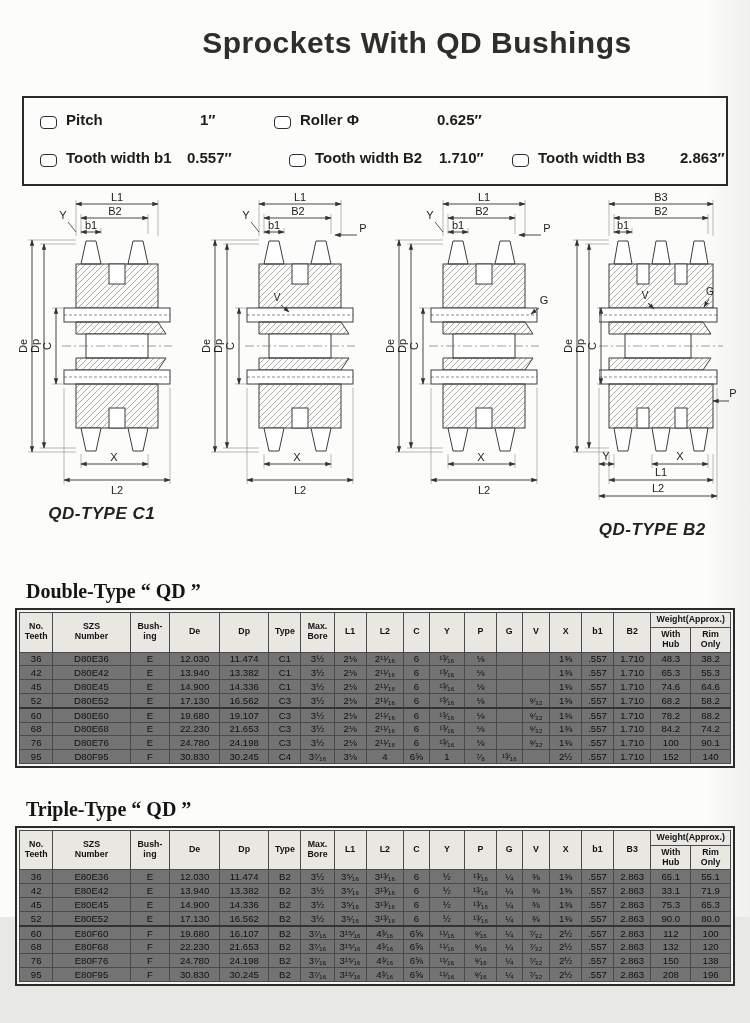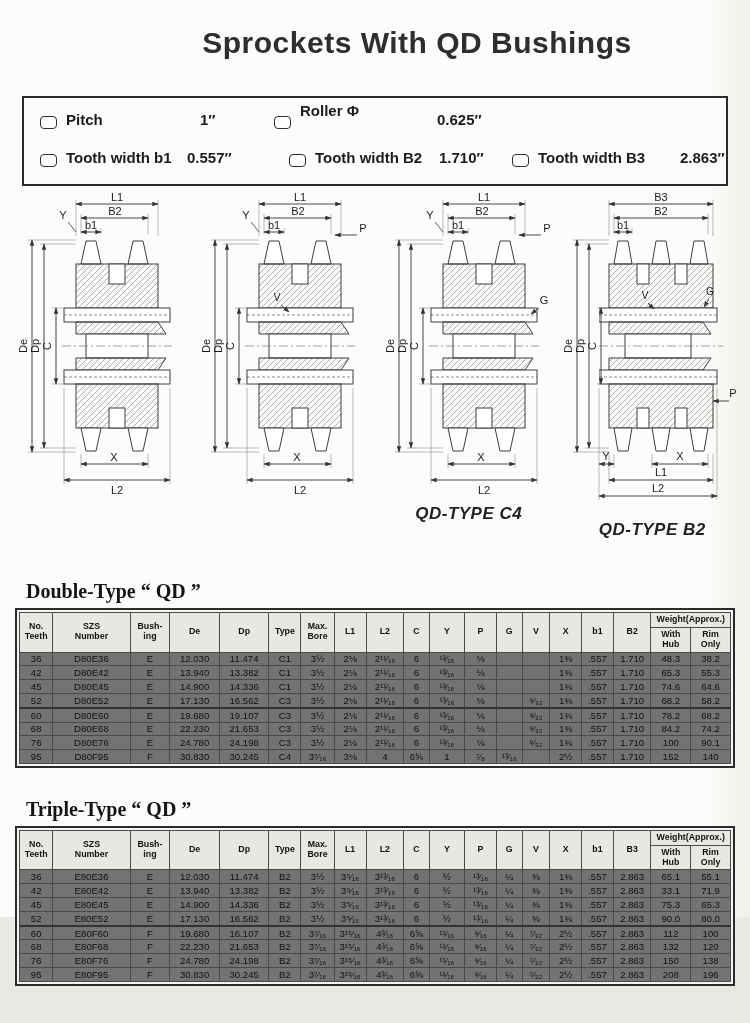--- a/index.html
+++ b/index.html
@@ -35,21 +35,21 @@
 
 <div class="page">
 
   <h1 class="title">Sprockets With QD Bushings</h1>
 
   <div class="spec-box">
     <span class="cb" style="left:16px;top:18px"></span>
     <span class="lab" style="left:42px;top:13px">Pitch</span>
     <span class="val" style="left:176px;top:13px">1″</span>
     <span class="cb" style="left:250px;top:18px"></span>
-    <span class="lab" style="left:276px;top:4px">Roller Φ</span>
+    <span class="lab" style="left:276px;top:13px">Roller Φ</span>
     <span class="val" style="left:413px;top:13px">0.625″</span>
 
     <span class="cb" style="left:16px;top:56px"></span>
     <span class="lab" style="left:42px;top:51px">Tooth width b1</span>
     <span class="val" style="left:163px;top:51px">0.557″</span>
     <span class="cb" style="left:265px;top:56px"></span>
     <span class="lab" style="left:291px;top:51px">Tooth width B2</span>
     <span class="val" style="left:415px;top:51px">1.710″</span>
     <span class="cb" style="left:488px;top:56px"></span>
     <span class="lab" style="left:514px;top:51px">Tooth width B3</span>
@@ -146,20 +146,21 @@
         <text x="103" y="13" text-anchor="middle">L1</text>
         <text x="101" y="27" text-anchor="middle">B2</text>
         <text x="77" y="41" text-anchor="middle">b1</text>
         <text x="49" y="31" text-anchor="middle">Y</text>
         <text x="13" y="158" text-anchor="middle" transform="rotate(-90 13 158)">De</text>
         <text x="25" y="158" text-anchor="middle" transform="rotate(-90 25 158)">Dp</text>
         <text x="37" y="158" text-anchor="middle" transform="rotate(-90 37 158)">C</text>
         <text x="100" y="273" text-anchor="middle">X</text>
         <text x="103" y="306" text-anchor="middle">L2</text>
       </svg>
+      <div class="cap">QD-TYPE C1</div>
     </div>
 
     <div class="diag">
       <svg width="176" height="314" viewBox="0 0 176 314">
         <use href="#bodyD" x="48" y="52"></use>
         <g stroke="#9b9b98" stroke-width="0.7">
           <line x1="62" y1="48" x2="62" y2="12"></line>
             <line x1="144" y1="48" x2="144" y2="12"></line>
           <line x1="67" y1="46" x2="67" y2="26"></line>
             <line x1="134" y1="46" x2="134" y2="26"></line>
@@ -240,21 +241,20 @@
         <text x="77" y="41" text-anchor="middle">b1</text>
         <text x="49" y="31" text-anchor="middle">Y</text>
         <text x="166" y="44" text-anchor="middle">P</text>
         <text x="163" y="116" text-anchor="middle">G</text>
         <text x="13" y="158" text-anchor="middle" transform="rotate(-90 13 158)">De</text>
         <text x="25" y="158" text-anchor="middle" transform="rotate(-90 25 158)">Dp</text>
         <text x="37" y="158" text-anchor="middle" transform="rotate(-90 37 158)">C</text>
         <text x="100" y="273" text-anchor="middle">X</text>
         <text x="103" y="306" text-anchor="middle">L2</text>
       </svg>
-      <div class="cap">QD-TYPE C4</div>
     </div>
 
     <div class="diag">
       <svg width="178" height="330" viewBox="0 0 178 330">
         <use href="#bodyT" x="36" y="52"></use>
         <g stroke="#9b9b98" stroke-width="0.7">
           <line x1="46" y1="48" x2="46" y2="12"></line>
             <line x1="150" y1="48" x2="150" y2="12"></line>
           <line x1="51" y1="46" x2="51" y2="26"></line>
             <line x1="145" y1="46" x2="145" y2="26"></line>

